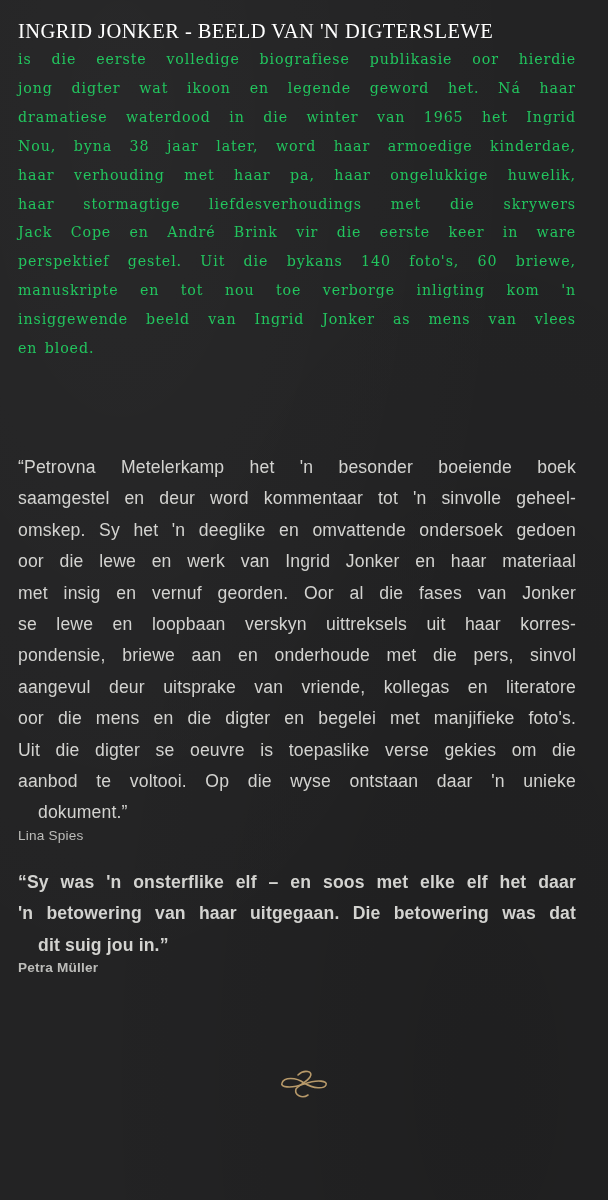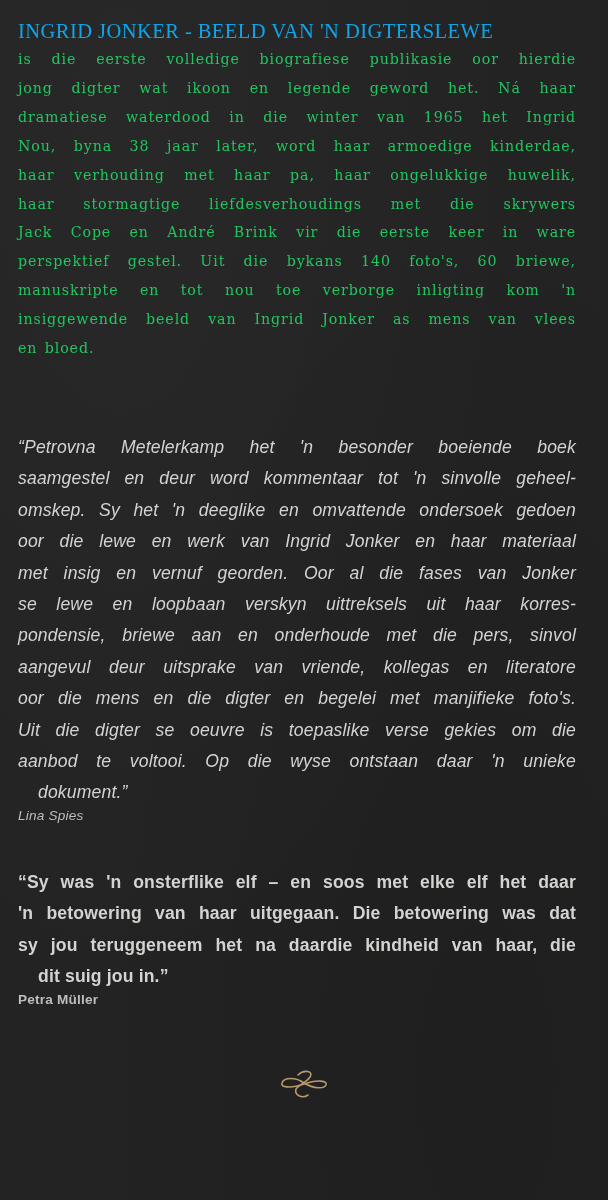--- a/index.html
+++ b/index.html
@@ -22,21 +22,21 @@
       top: 17px;
       width: 558px;
       font-family: "DejaVu Serif", serif;
       color: #cfcfcc;
     }
     .intro-title {
       font-family: "Liberation Serif", serif;
       font-size: 20.5px;
       letter-spacing: 0.45px;
       line-height: 28px;
-      color: #0ea5e9;
+      color: #ffffff;
       white-space: nowrap;
       font-weight: normal;
       margin: 0;
     }
     .intro-body {
       font-family: "DejaVu Serif", serif;
       font-size: 14.2px;
       line-height: 28.9px;
       letter-spacing: 0.9px;
       word-spacing: 2px;
@@ -55,21 +55,21 @@
     .intro-body .ln.last {
       text-align-last: left;
     }
     .quote {
       position: absolute;
       left: 18px;
       width: 558px;
       font-family: "Liberation Sans", sans-serif;
       color: #d3d3d0;
     }
-    .quote-1 { top: 432px; font-style: italic; }
+    .quote-1 { top: 452px; }
     .quote-2 { top: 867px; font-weight: bold; }
     .quote-text {
       font-size: 17.6px;
       line-height: 31.4px;
       letter-spacing: 0.15px;
       margin: 0;
     }
     .quote-text .ln {
       display: block;
       text-align: justify;
@@ -131,21 +131,20 @@
     <span class="ln">aanbod te voltooi. Op die wyse ontstaan daar 'n unieke</span>
     <span class="ln last">dokument.”</span>
   </p>
   <div class="attribution">Lina Spies</div>
 </div>
 
 <div class="quote quote-2">
   <p class="quote-text">
     <span class="ln">“Sy was 'n onsterflike elf – en soos met elke elf het daar</span>
     <span class="ln">'n betowering van haar uitgegaan. Die betowering was dat</span>
-    <span class="ln">sy jou teruggeneem het na daardie kindheid van haar, die</span>
     <span class="ln last">dit suig jou in.”</span>
   </p>
   <div class="attribution">Petra Müller</div>
 </div>
 
 <div class="ornament">
   <svg width="72" height="36" viewBox="0 0 72 36" xmlns="http://www.w3.org/2000/svg">
     <path d="M30 8 C36 2, 46 4, 42 10 C38 16, 30 18, 28 22 C26 28, 34 32, 40 28" fill="none" stroke="#b89a6a" stroke-width="1.6" stroke-linecap="round"></path>
     <path d="M36 16 C28 10, 16 10, 14 16 C12 20, 22 22, 36 17 C50 12, 60 14, 58 18 C56 22, 46 22, 36 16" fill="none" stroke="#b89a6a" stroke-width="1.6" stroke-linecap="round"></path>
   </svg>

